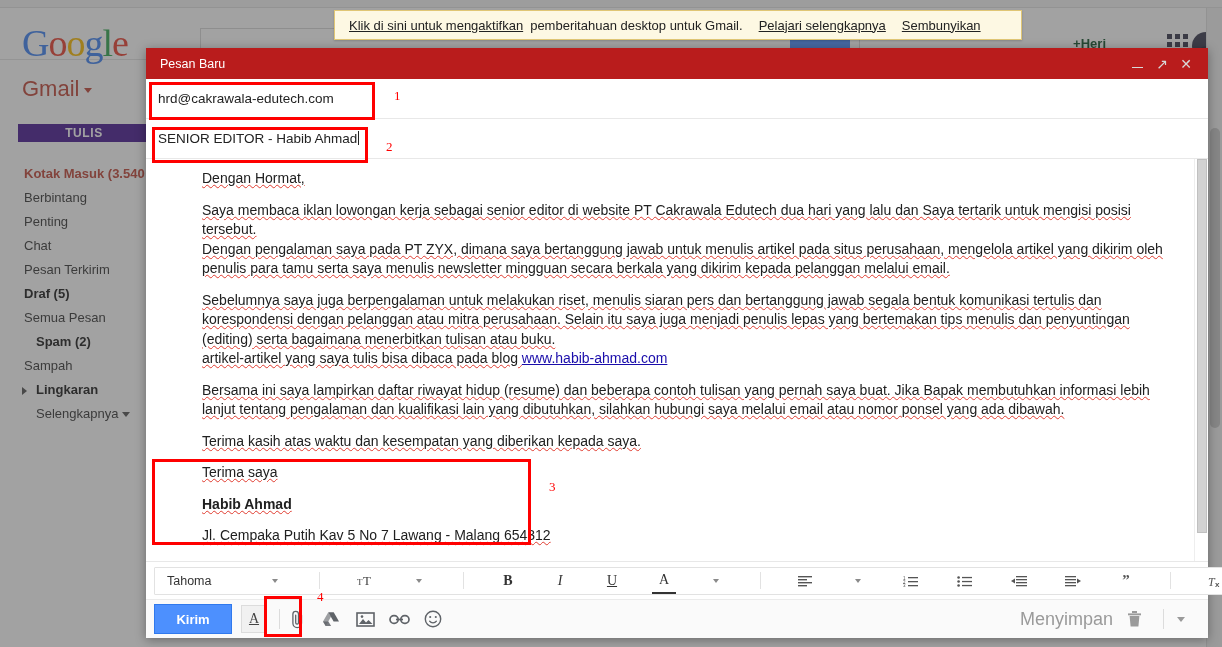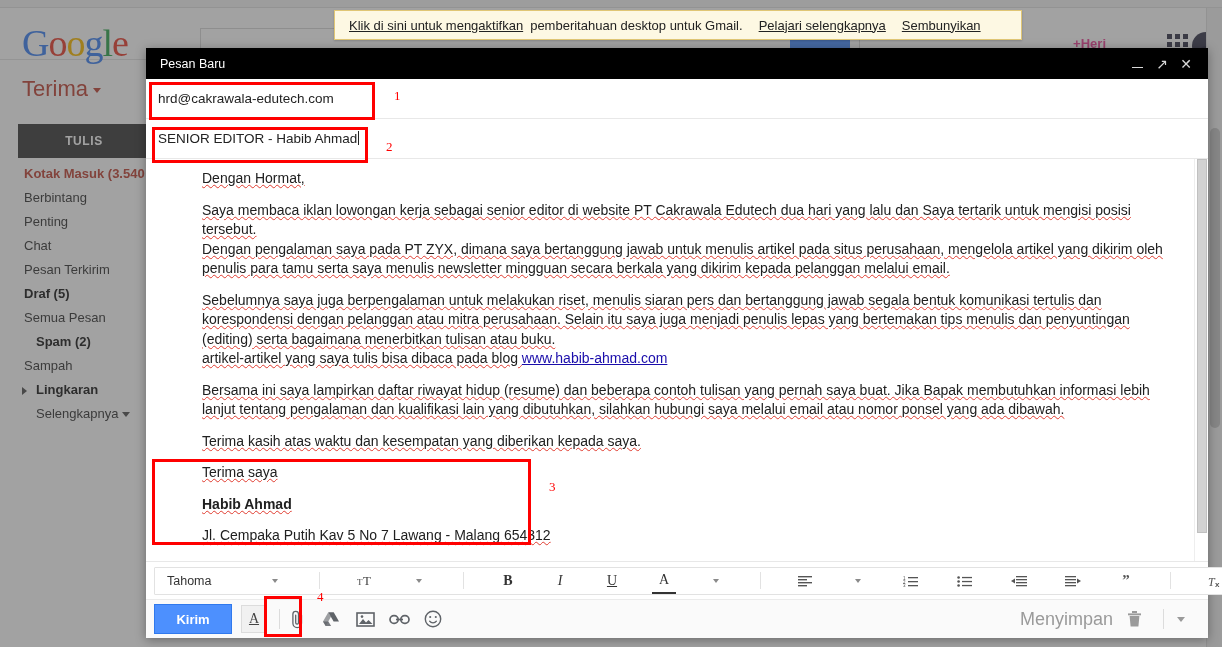--- a/index.html
+++ b/index.html
@@ -41,21 +41,21 @@
     position: absolute; left: 200px; top: 20px;
     width: 660px; height: 33px;
     background: #fff; border: 1px solid #d9d9d9;
   }
   .gm-search-btn {
     position: absolute; left: 790px; top: 20px;
     width: 60px; height: 33px; background:#4d90fe;
   }
   .gm-plusname {
     position: absolute; right: 116px; top: 28px;
-    font-size: 13px; color: #ec4899; font-weight: bold; white-space: nowrap;
+    font-size: 13px; color: #14532d; font-weight: bold; white-space: nowrap;
   }
   .gm-appsgrid {
     position: absolute; right: 34px; top: 26px;
     width: 21px; height: 21px;
     display: grid; grid-template-columns: repeat(3,5px);
     grid-template-rows: repeat(3,5px); gap: 3px;
   }
   .gm-appsgrid i { display:block; width:5px; height:5px; background:#3b3b4f; }
   .gm-avatar {
     position: absolute; right: 2px; top: 24px;
@@ -72,22 +72,22 @@
     position: absolute; left: 22px; top: 76px;
     font-size: 22px; color: #c24a3c; white-space: nowrap;
   }
   .gm-gmaillabel .caret {
     display:inline-block; margin-left:5px;
     border-left:4px solid transparent; border-right:4px solid transparent;
     border-top:5px solid #c24a3c; vertical-align: middle;
   }
   .gm-compose {
     position: absolute; left: 18px; top: 124px;
-    width: 132px; height: 34px;
-    background: #404040; color:#fff;
+    width: 132px; height: 18px;
+    background: #4c1d95; color:#fff;
     font-size: 12px; font-weight: bold; letter-spacing:.6px;
     display:flex; align-items:center; justify-content:center;
   }
   .gm-navlist { position: absolute; left: 22px; top: 162px; width: 160px; }
   .gm-nav {
     height: 24px; line-height: 24px;
     font-size: 13px; color: #3a3a3a; white-space: nowrap;
     position: relative; padding-left: 2px;
   }
   .gm-nav.sel { color: #c24a3c; font-weight: bold; }
@@ -139,21 +139,21 @@
 
   
   #compose {
     position: absolute; left: 146px; top: 48px;
     width: 1062px; height: 590px;
     background: #ffffff;
     box-shadow: 0 2px 10px rgba(0,0,0,.35);
     display: flex; flex-direction: column;
   }
   .cw-title {
-    height: 31px; background: #000000; color:#fff;
+    height: 31px; background: #b91c1c; color:#fff;
     display:flex; align-items:center; padding: 0 10px 0 14px;
     font-size: 12.5px; flex: 0 0 auto;
   }
   .cw-title .t { flex: 1 1 auto; }
   .cw-title .btn {
     width: 24px; height: 22px; display:flex; align-items:center; justify-content:center;
     color:#d8d8d8; font-size:14px; cursor:pointer; position:relative;
   }
   .cw-min::after{ content:''; position:absolute; left:6px; top:14px; width:11px; height:1.5px; background:#d8d8d8; }
   .cw-exp { font-size: 13px; }
@@ -274,21 +274,21 @@
         <i></i>
         <i></i>
         <i></i>
         <i></i>
         <i></i>
     </div>
     <div class="gm-avatar"></div>
   </div>
 
   <div class="gm-gmaillabel">
-    <span>Terima</span><i class="caret"></i>
+    <span>Gmail</span><i class="caret"></i>
   </div>
 
   <div class="gm-compose">
     <span>TULIS</span>
   </div>
 
   <div class="gm-navlist">
     <div class="gm-nav sel"><span>Kotak Masuk (3.540</span></div>
     <div class="gm-nav"><span>Berbintang</span></div>
     <div class="gm-nav"><span>Penting</span></div>

